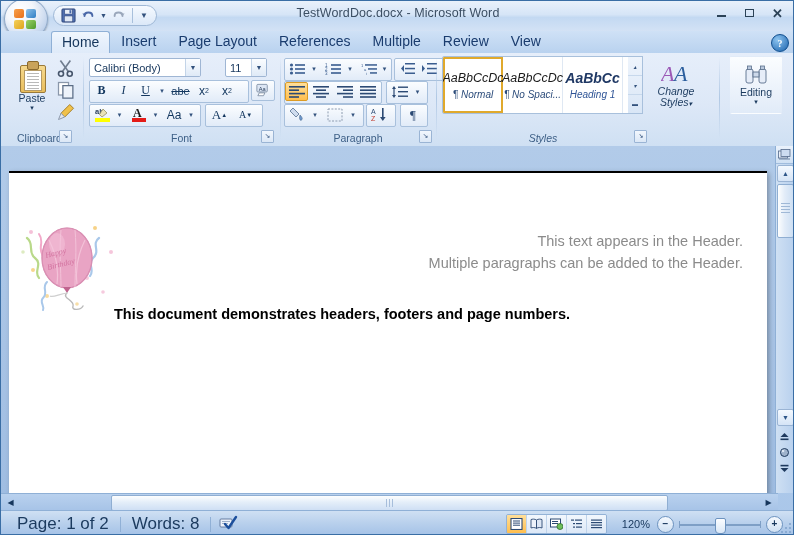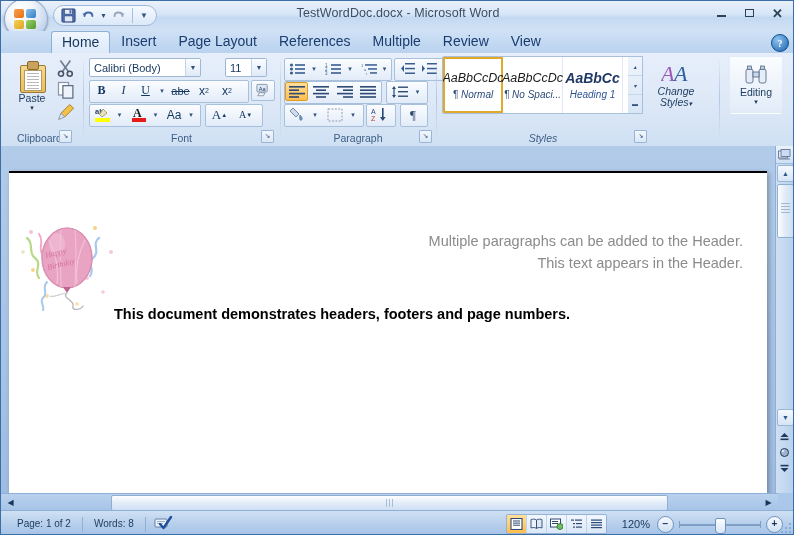--- a/index.html
+++ b/index.html
@@ -253,21 +253,21 @@
     repeating-linear-gradient(90deg,#a7bedb 0 1px,transparent 1px 3px);}
 
   
   .status{
     position:absolute;left:0;top:509px;width:794px;height:26px;
     background:linear-gradient(180deg,#cfe0f3 0%,#b7cfec 50%,#a2c0e6 100%);
     border-top:1px solid #8fb0d6;
     display:flex;align-items:center;
   }
   .sitem{
-    font-size:10px;color:#1b3a5e;padding:0 9px;height:18px;line-height:18px;
+    font-size:17px;color:#1b3a5e;padding:0 9px;height:18px;line-height:18px;
     cursor:pointer;border:1px solid transparent;border-radius:2px;white-space:nowrap;
   }
   .ssep{width:1px;height:15px;background:#90b0d6;margin:0 1px;}
   .spacer{flex:1;}
   .viewbtns{display:flex;align-items:center;border:1px solid #93b2d6;border-radius:2px;overflow:hidden;margin-right:8px;}
   .vb{width:19px;height:18px;display:flex;align-items:center;justify-content:center;cursor:pointer;
      background:linear-gradient(180deg,#f2f7fd,#dcE8f7);border-right:1px solid #bfd3ea;}
   .vb:last-child{border-right:none;}
   .vb.on{background:linear-gradient(180deg,#ffdf9a,#ffbe4e);}
   .zoomlbl{font-size:11px;color:#16365c;padding:0 7px;cursor:pointer;}
@@ -706,22 +706,22 @@
           <text x="31" y="52" font-size="8" fill="#d2729f" font-family="Liberation Serif" font-style="italic" transform="rotate(-14 31 52)">Birthday</text>
 
           <path d="M46 69 L50 75 L54 69 Z" fill="#c0648f"></path>
 
           <path d="M50 75 C44 80 58 82 56 88 C54 93 64 92 66 88" stroke="#b9b9b9" stroke-width="1.4" fill="none" stroke-linecap="round"></path>
           <path d="M50 75 C42 76 36 80 33 78" stroke="#cfcfcf" stroke-width="1.2" fill="none"></path>
         </svg>
       </div>
 
       <div class="hdrtext">
+        <div>This text appears in the Header.</div>
         <div>Multiple paragraphs can be added to the Header.</div>
-        <div>This text appears in the Header.</div>
       </div>
 
       <div class="bodytext">This document demonstrates headers, footers and page numbers.</div>
     </div>
   </div>
 
   <div class="vscroll">
     <div class="rulertgl">
       <svg width="13" height="12" viewBox="0 0 13 12">
         <rect x="0.5" y="2" width="9" height="7" fill="#e8eef8" stroke="#53698a" stroke-width=".8"></rect>

